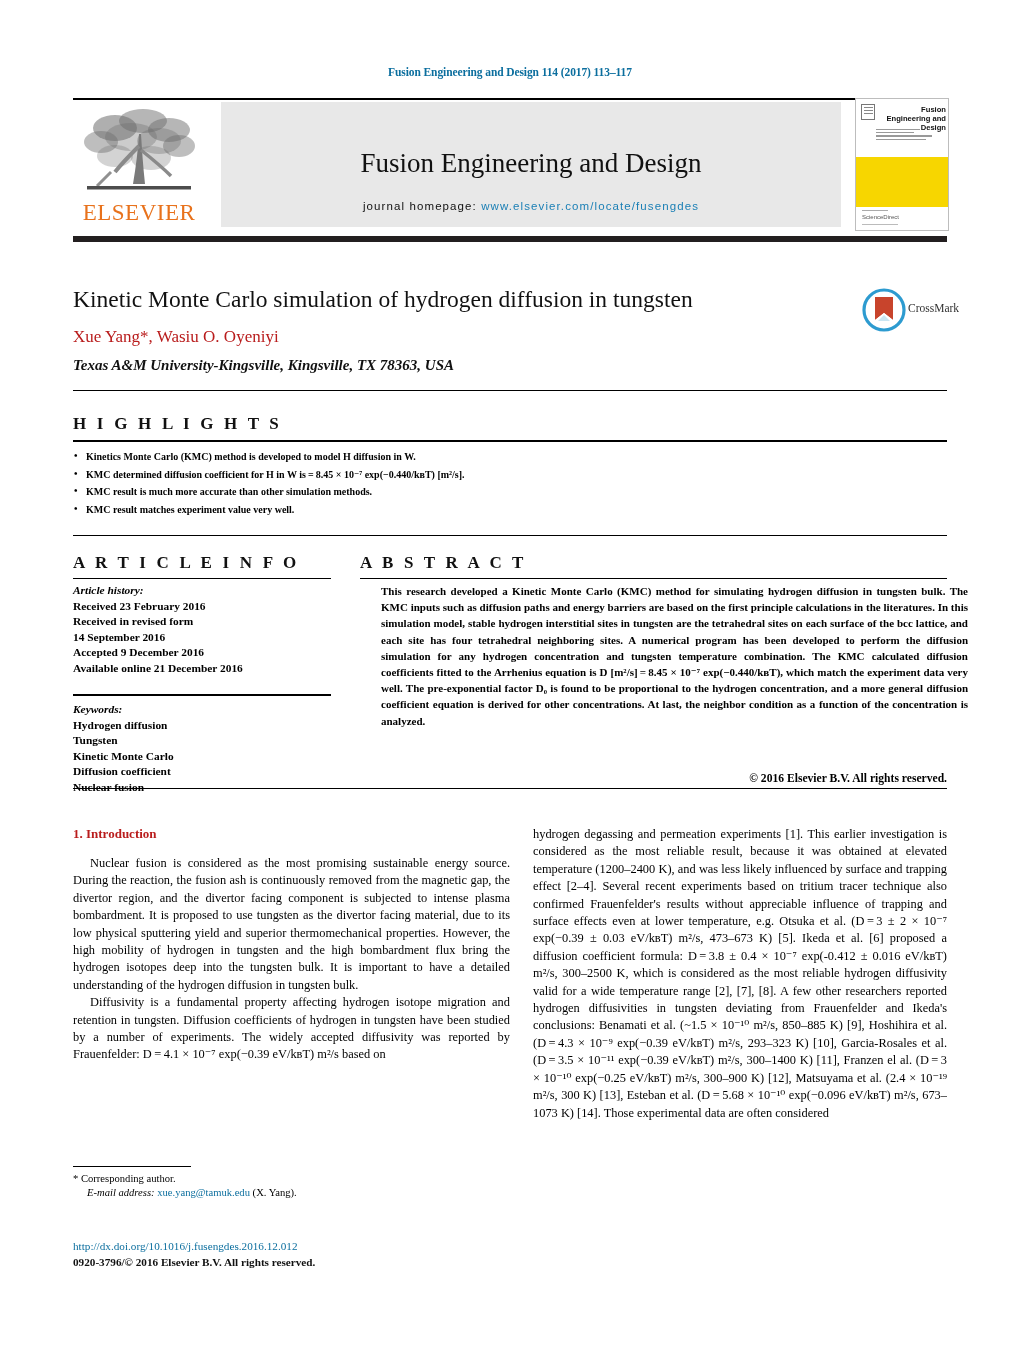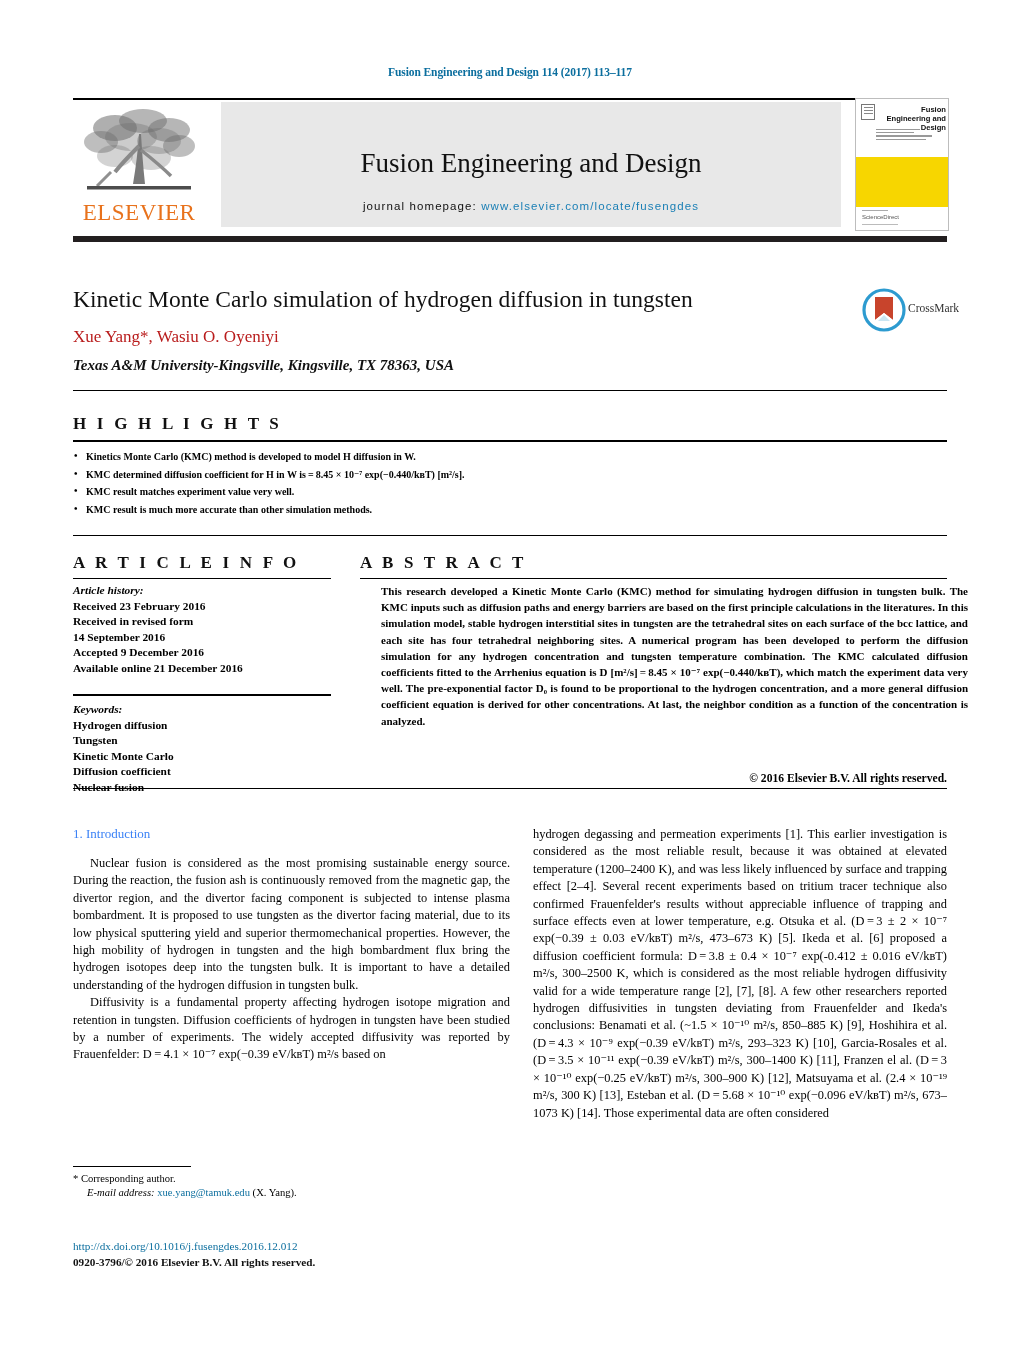--- a/index.html
+++ b/index.html
@@ -308,22 +308,22 @@
     width: 587px;
     text-align: right;
     font-size: 11.6px;
     font-weight: bold;
   }
 
   
   .sec-head {
     position: absolute;
     font-size: 13px;
-    font-weight: normal;
-    color: #3b82f6;
+    font-weight: bold;
+    color: #b91c1c;
   }
   .col-left {
     position: absolute;
     left: 73px; top: 855px;
     width: 437px;
     font-size: 12.4px;
     line-height: 17.4px;
     text-align: justify;
   }
   .col-right {
@@ -445,22 +445,22 @@
     <div class="cm-label">CrossMark</div>
   </div>
 
   <div class="rule-thin" style="left:73px; top:390px; width:874px;"></div>
 
   <div class="sec-label" style="left:73px; top:414px;">H I G H L I G H T S</div>
   <div class="rule-thin" style="left:73px; top:440px; width:874px; height:2px;"></div>
   <ul class="highlights-list">
     <li>Kinetics Monte Carlo (KMC) method is developed to model H diffusion in W.</li>
     <li>KMC determined diffusion coefficient for H in W is = 8.45 × 10⁻⁷ exp(−0.440/kʙT) [m²/s].</li>
+    <li>KMC result is much more accurate than other simulation methods.</li>
     <li>KMC result matches experiment value very well.</li>
-    <li>KMC result is much more accurate than other simulation methods.</li>
   </ul>
 
   <div class="rule-thin" style="left:73px; top:535px; width:874px;"></div>
 
   <div class="sec-label" style="left:73px; top:553px;">A R T I C L E   I N F O</div>
   <div class="rule-thin" style="left:73px; top:578px; width:258px;"></div>
   <div class="info-body">
     <div class="hdr">Article history:</div>
     <div>Received 23 February 2016</div>
     <div>Received in revised form</div>

